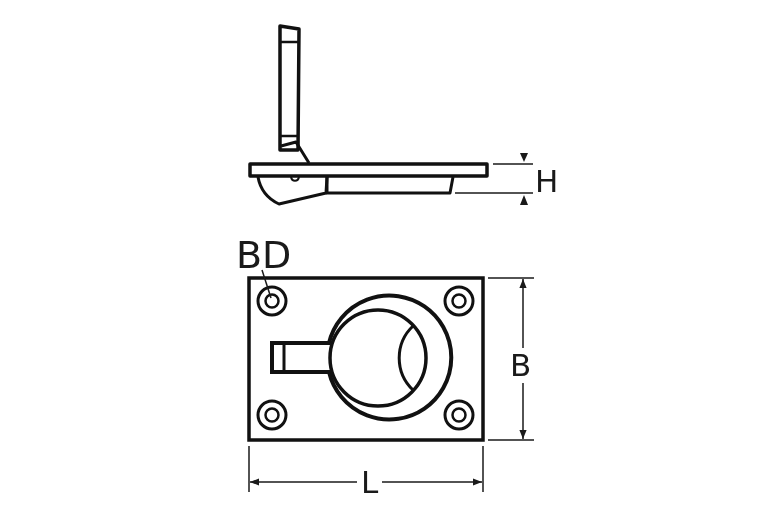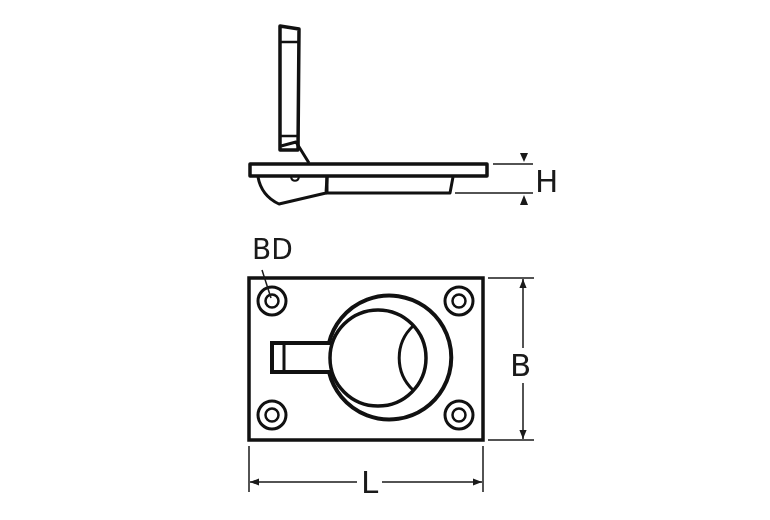--- a/index.html
+++ b/index.html
@@ -7,21 +7,21 @@
   .canvas { position: absolute; left: 0; top: 0; width: 770px; height: 520px; }
   svg { position: absolute; left: 0; top: 0; }
   .lbl {
     position: absolute;
     font-family: "DejaVu Sans", sans-serif;
     color: #1a1a1a;
     line-height: 1;
     white-space: nowrap;
     background: #ffffff;
   }
-  .lbl-bd { left: 252px; top: 236px; font-size: 28px; background: transparent; }
+  .lbl-bd { left: 236px; top: 236px; font-size: 38px; background: transparent; }
   .lbl-h  { left: 535px; top: 166px; font-size: 31px; background: transparent; }
   .lbl-b  { left: 510px; top: 348px; font-size: 31px; padding: 2px 0; }
   .lbl-l  { left: 357px; top: 467px; font-size: 31px; padding: 0 4px; }
 </style>
 </head>
 <body>
 
 <div class="canvas">
 
   <svg width="770" height="520" viewBox="0 0 770 520">

